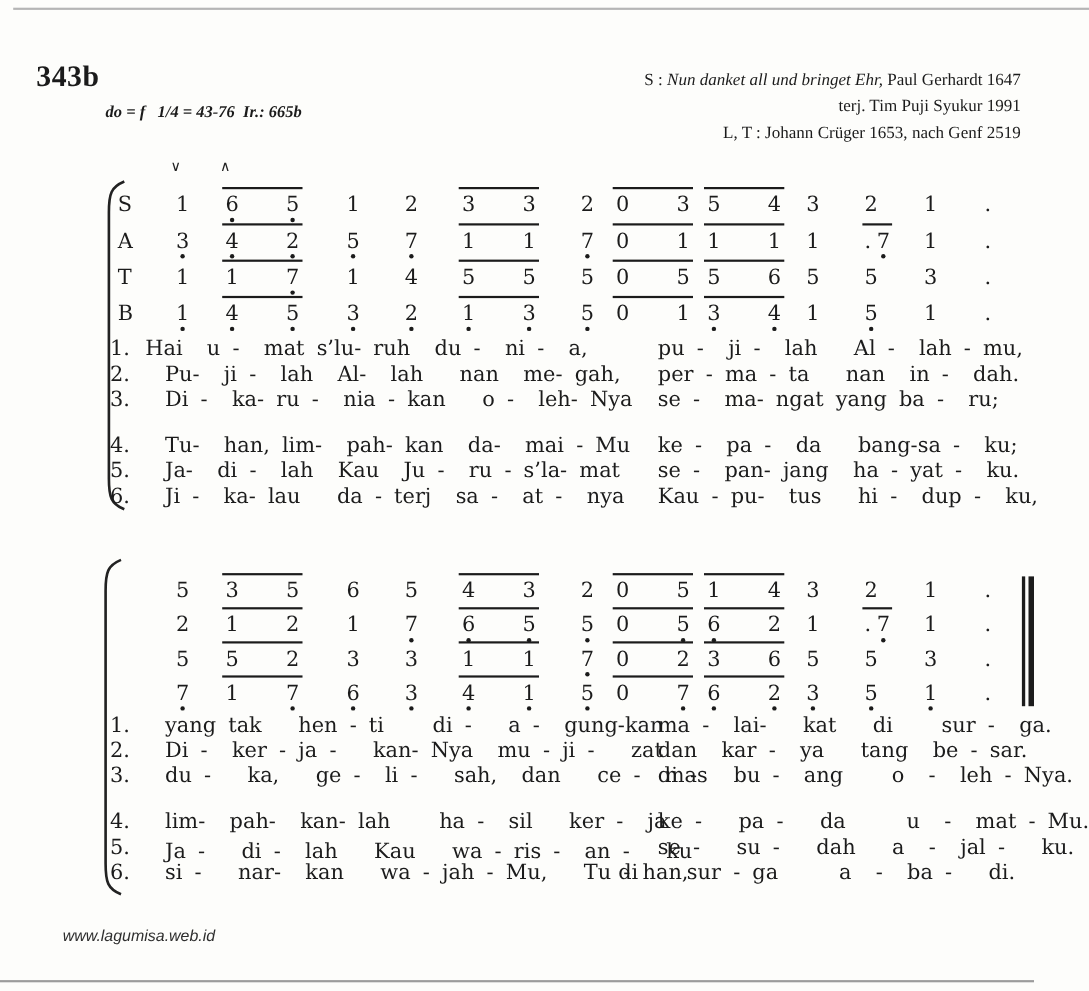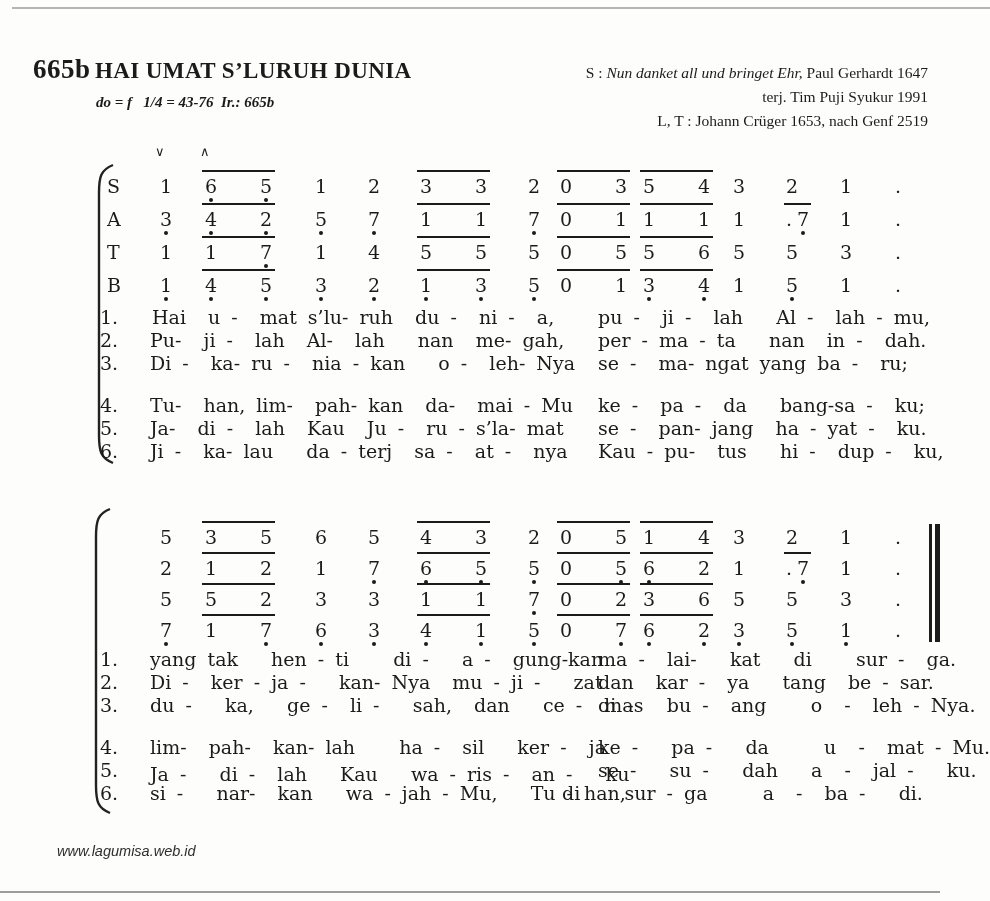--- a/index.html
+++ b/index.html
@@ -24,22 +24,21 @@
                font-style:italic;font-size:14.5px;color:#2e2e2e;}
   .footer-right{position:absolute;right:85px;top:836px;font-family:"Liberation Sans",sans-serif;
                 font-style:italic;font-size:19px;color:#111;}
 </style>
 </head>
 <body>
 
 <div class="page">
   <div class="rule" style="left:12px;top:7px;width:978px;"></div>
 
-  <div class="hymn-num">665b</div>
-  <h1 class="hymn-title">HAI UMAT S’LURUH DUNIA</h1>
+  <div class="hymn-num">343b</div>
   <div class="tempo">do = f   1/4 = 43-76  Ir.: 665b</div>
   <div id="credits">
       <div class="credit-line" style="top: 64px;">S : <i>Nun danket all und bringet Ehr,</i> Paul Gerhardt 1647</div>
       <div class="credit-line" style="top: 88px;">terj. Tim Puji Syukur 1991</div>
       <div class="credit-line" style="top: 112px;">L, T : Johann Crüger 1653, nach Genf 2519</div>
     </div>
 
   <div id="score">
       <svg width="26" height="302" class="bracket-svg" style="left: 92px; top: 163px;">
         <path d="M21 2 C9 7 7 13 7 30 L7 272 C7 289 9 295 21 300" fill="none" stroke="#222" stroke-width="2.4"></path>
@@ -126,21 +125,21 @@
       <div class="note" style="left: 615px; top: 274px;">1</div>
       <div class="beam" style="left: 557px; top: 269px; width: 73px;"></div>
       <div class="note" style="left: 643px; top: 274px;">3<div class="octdot"></div></div>
       <div class="note" style="left: 698px; top: 274px;">4<div class="octdot"></div></div>
       <div class="beam" style="left: 640px; top: 269px; width: 73px;"></div>
       <div class="note" style="left: 733px; top: 274px;">1</div>
       <div class="note" style="left: 786px; top: 274px;">5<div class="octdot"></div></div>
       <div class="note" style="left: 840px; top: 274px;">1</div>
       <div class="note" style="left: 895px; top: 274px;">.</div>
       <div class="vnum" style="left: 100px; top: 306px;">1.</div>
-      <div class="lyric" style="left: 152px; top: 306px; text-align: center;">Hai  u -  mat s’lu- ruh  du -  ni -  a,</div>
+      <div class="lyric" style="left: 132px; top: 306px; text-align: center;">Hai  u -  mat s’lu- ruh  du -  ni -  a,</div>
       <div class="lyric" style="left: 598px; top: 306px;">pu -  ji -  lah   Al -  lah - mu,</div>
       <div class="vnum" style="left: 100px; top: 329px;">2.</div>
       <div class="lyric" style="left: 150px; top: 329px;">Pu-  ji -  lah  Al-  lah   nan  me- gah,</div>
       <div class="lyric" style="left: 598px; top: 329px;">per - ma - ta   nan  in -  dah.</div>
       <div class="vnum" style="left: 100px; top: 352px;">3.</div>
       <div class="lyric" style="left: 150px; top: 352px;">Di -  ka- ru -  nia - kan   o -  leh- Nya</div>
       <div class="lyric" style="left: 598px; top: 352px;">se -  ma- ngat yang ba -  ru;</div>
       <div class="vnum" style="left: 100px; top: 394px;">4.</div>
       <div class="lyric" style="left: 150px; top: 394px;">Tu-  han, lim-  pah- kan  da-  mai - Mu</div>
       <div class="lyric" style="left: 598px; top: 394px;">ke -  pa -  da   bang-sa -  ku;</div>

